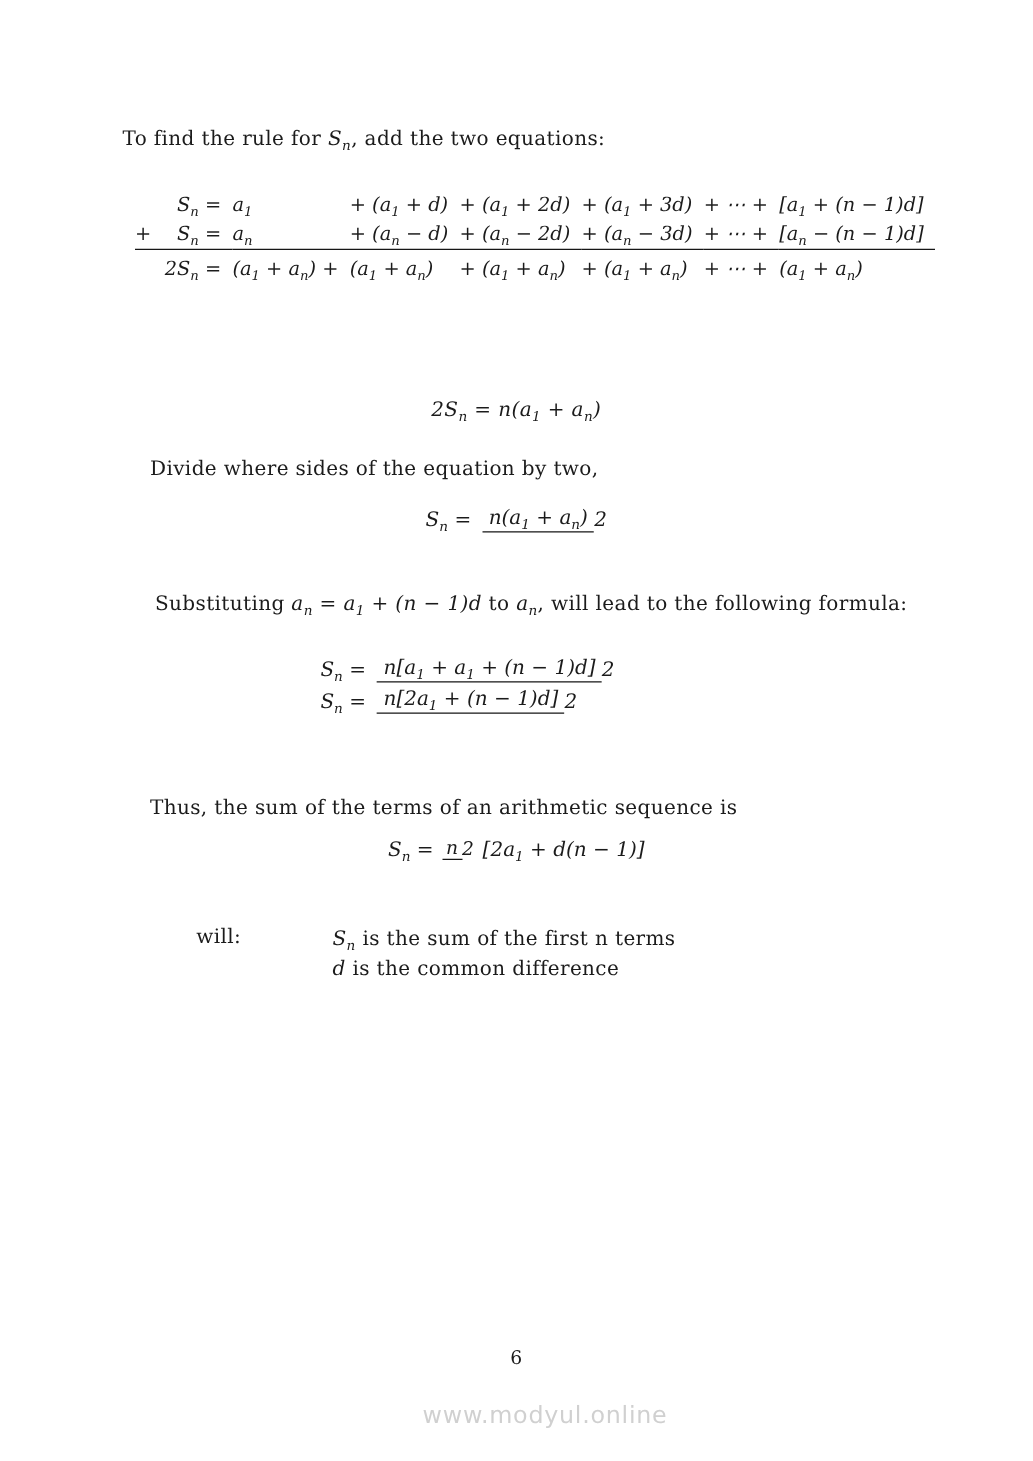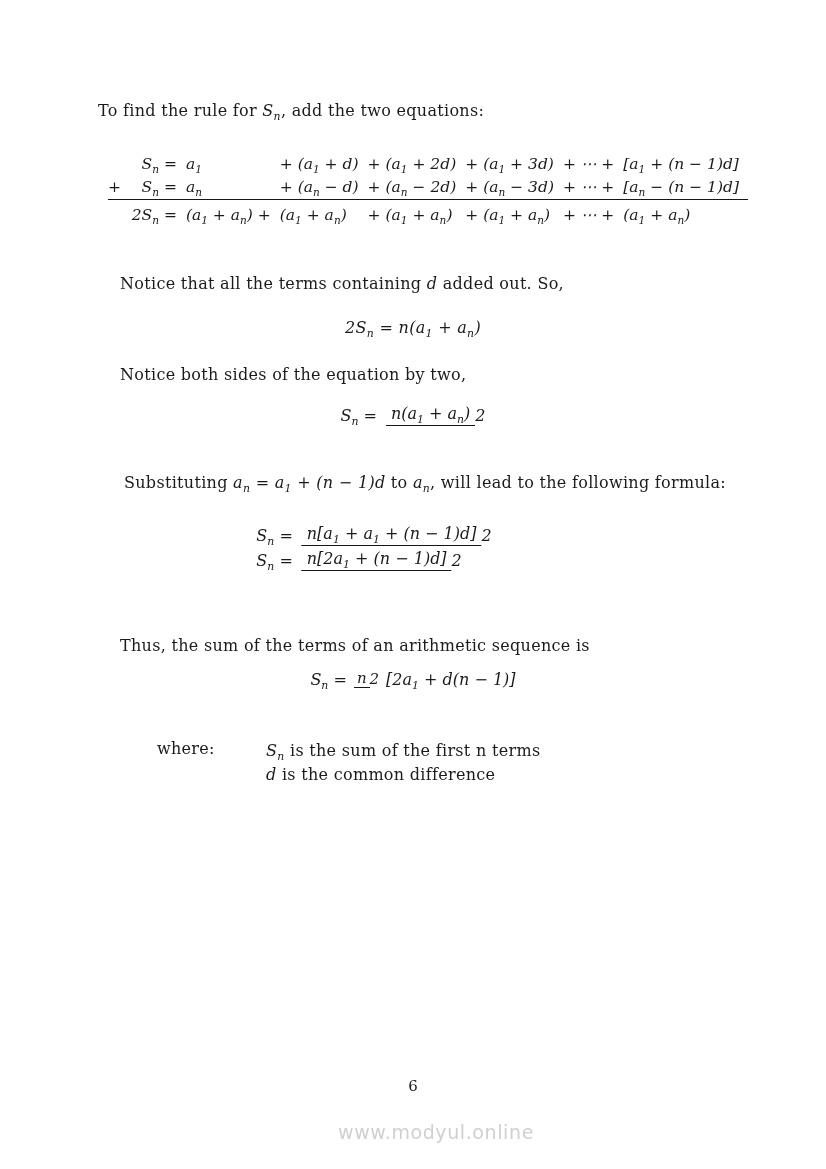--- a/index.html
+++ b/index.html
@@ -78,25 +78,24 @@
       <td class="m">(a<sub>1</sub> + a<sub>n</sub>) +</td>
       <td class="m">(a<sub>1</sub> + a<sub>n</sub>)</td>
       <td class="m">+ (a<sub>1</sub> + a<sub>n</sub>)</td>
       <td class="m">+ (a<sub>1</sub> + a<sub>n</sub>)</td>
       <td class="m">+ ⋯ +</td>
       <td class="m">(a<sub>1</sub> + a<sub>n</sub>)</td>
     </tr>
   </tbody>
     </table>
 
-  <div class="abs body-text" style="left:120px;top:274px;"><span>Notice that all the terms containing </span><span class="m">d</span><span> added out. So,</span></div>
 
   <div class="abs centered body-text m" style="top:318px;">2S<sub>n</sub> = n(a<sub>1</sub> + a<sub>n</sub>)</div>
 
-  <div class="abs body-text" style="left:120px;top:365px;">Notice both sides of the equation by two,</div>
+  <div class="abs body-text" style="left:120px;top:365px;">Divide where sides of the equation by two,</div>
 
   <div class="abs centered" style="top:404px;">
     <div class="eqrow">
       <span class="m">S<sub>n</sub> =</span>
       <span class="frac">
         <span class="fnum m">n(a<sub>1</sub> + a<sub>n</sub>)</span>
         <span class="fden m">2</span>
       </span>
     </div>
   </div>
@@ -127,21 +126,21 @@
       <span class="m">S<sub>n</sub> =</span>
       <span class="frac small">
         <span class="fnum m">n</span>
         <span class="fden m">2</span>
       </span>
       <span class="m">[2a<sub>1</sub> + d(n − 1)]</span>
     </div>
   </div>
 
   <div class="abs where" style="left:157px;top:739px;">
-    <div class="wlabel">where:</div>
+    <div class="wlabel">will:</div>
     <div class="wdefs">
       <div class="wline"><span class="m">S<sub>n</sub></span><span> is the sum of the first n terms</span></div>
       <div class="wline"><span class="m">d</span><span> is the common difference</span></div>
     </div>
   </div>
 
   <div class="abs centered page-number" style="top:1077px;">6</div>
 
   <div class="abs centered watermark" style="top:1121px;padding-left:23px;">www.modyul.online</div>
 

